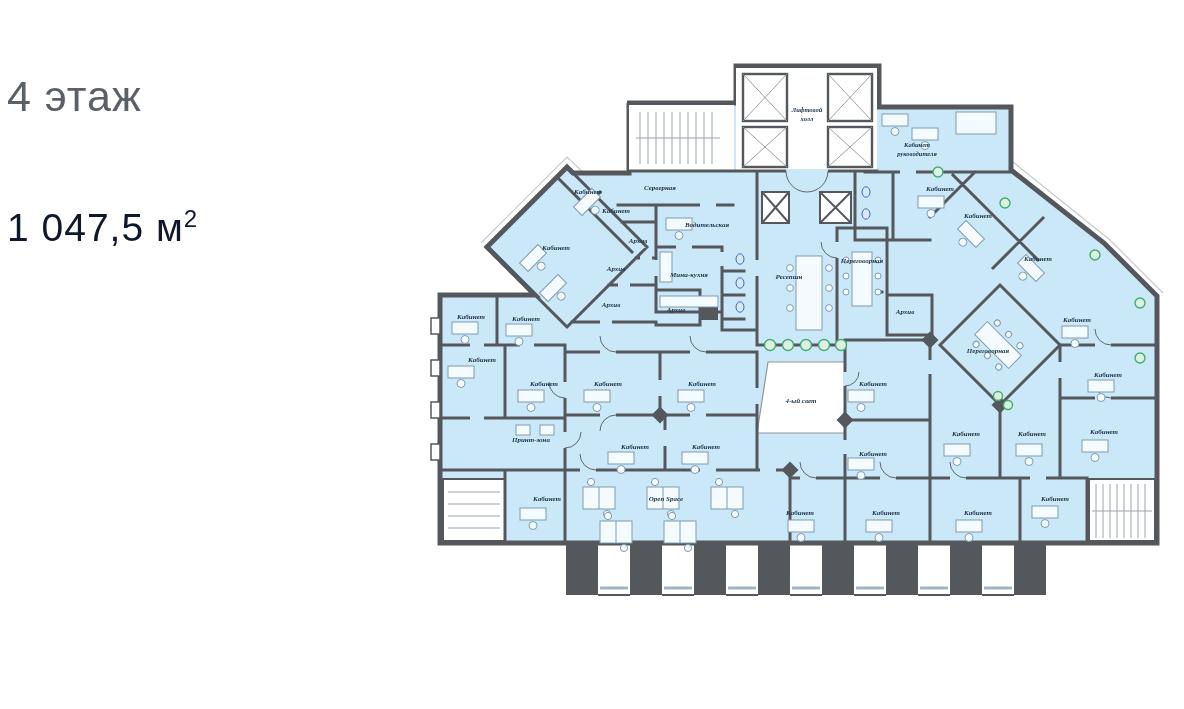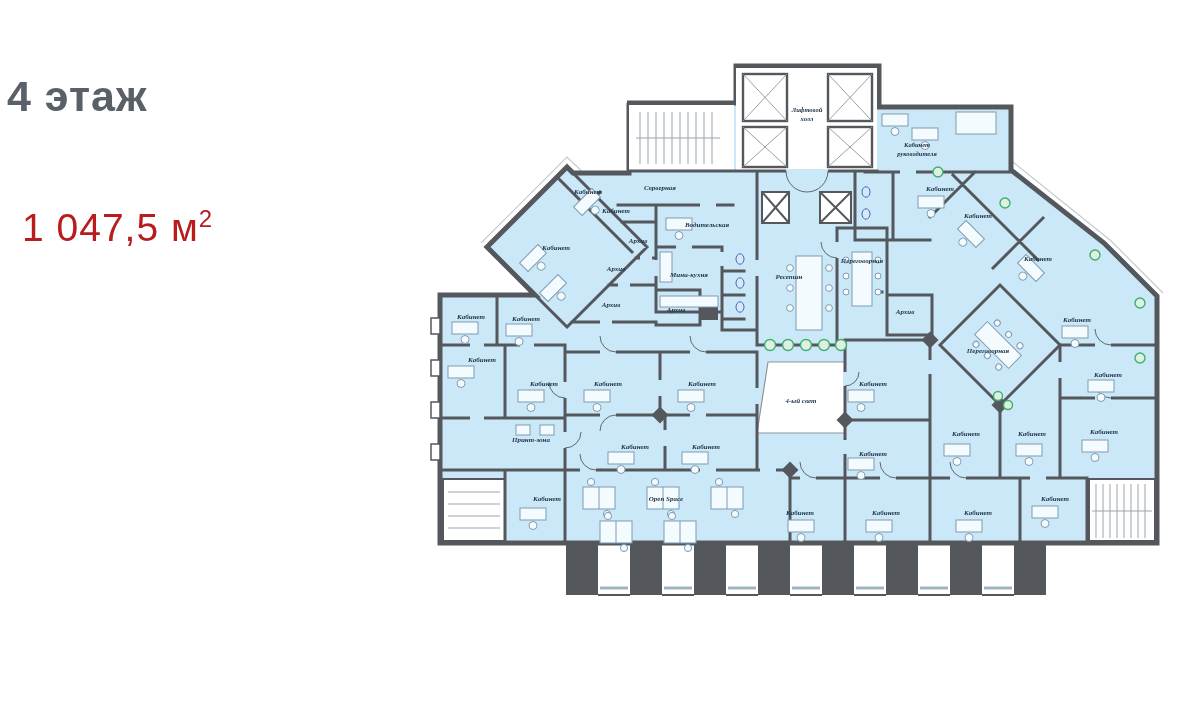--- a/index.html
+++ b/index.html
@@ -1,20 +1,20 @@
 <!DOCTYPE html>
 <html><head>
 <meta charset="utf-8">
 <style>
   html,body{margin:0;padding:0;background:#ffffff;}
   .stage{position:relative;width:1184px;height:709px;background:#ffffff;overflow:hidden;
          font-family:"Liberation Sans", sans-serif;}
   .floor-title{position:absolute;left:7px;top:72px;font-size:43px;color:#5a6067;
-               font-weight:700;letter-spacing:1px;}
-  .floor-area{position:absolute;left:22px;top:206px;font-size:39px;color:#b91c1c;
+               font-weight:400;letter-spacing:1px;}
+  .floor-area{position:absolute;left:7px;top:206px;font-size:39px;color:#0f172a;
               font-weight:400;letter-spacing:1px;}
   .floor-area sup{font-size:24px;vertical-align:super;line-height:0;}
   svg{position:absolute;left:0;top:0;}
   .rl{font:italic bold 7px "Liberation Serif", serif;fill:#24384a;text-anchor:middle;}
   .rl2{font:italic bold 6.5px "Liberation Serif", serif;fill:#24384a;text-anchor:middle;}
   .walls{stroke:#54585d;stroke-width:3;fill:none;stroke-linecap:square;}
   .gap{stroke:#cbe8f8;stroke-width:4;fill:none;stroke-linecap:butt;}
   .furn{stroke:#7f9bb0;stroke-width:1;fill:#f4fbff;}
   .stair{stroke:#9aa5ad;stroke-width:1;fill:none;}
   .arc{stroke:#54585d;stroke-width:0.9;fill:none;}

